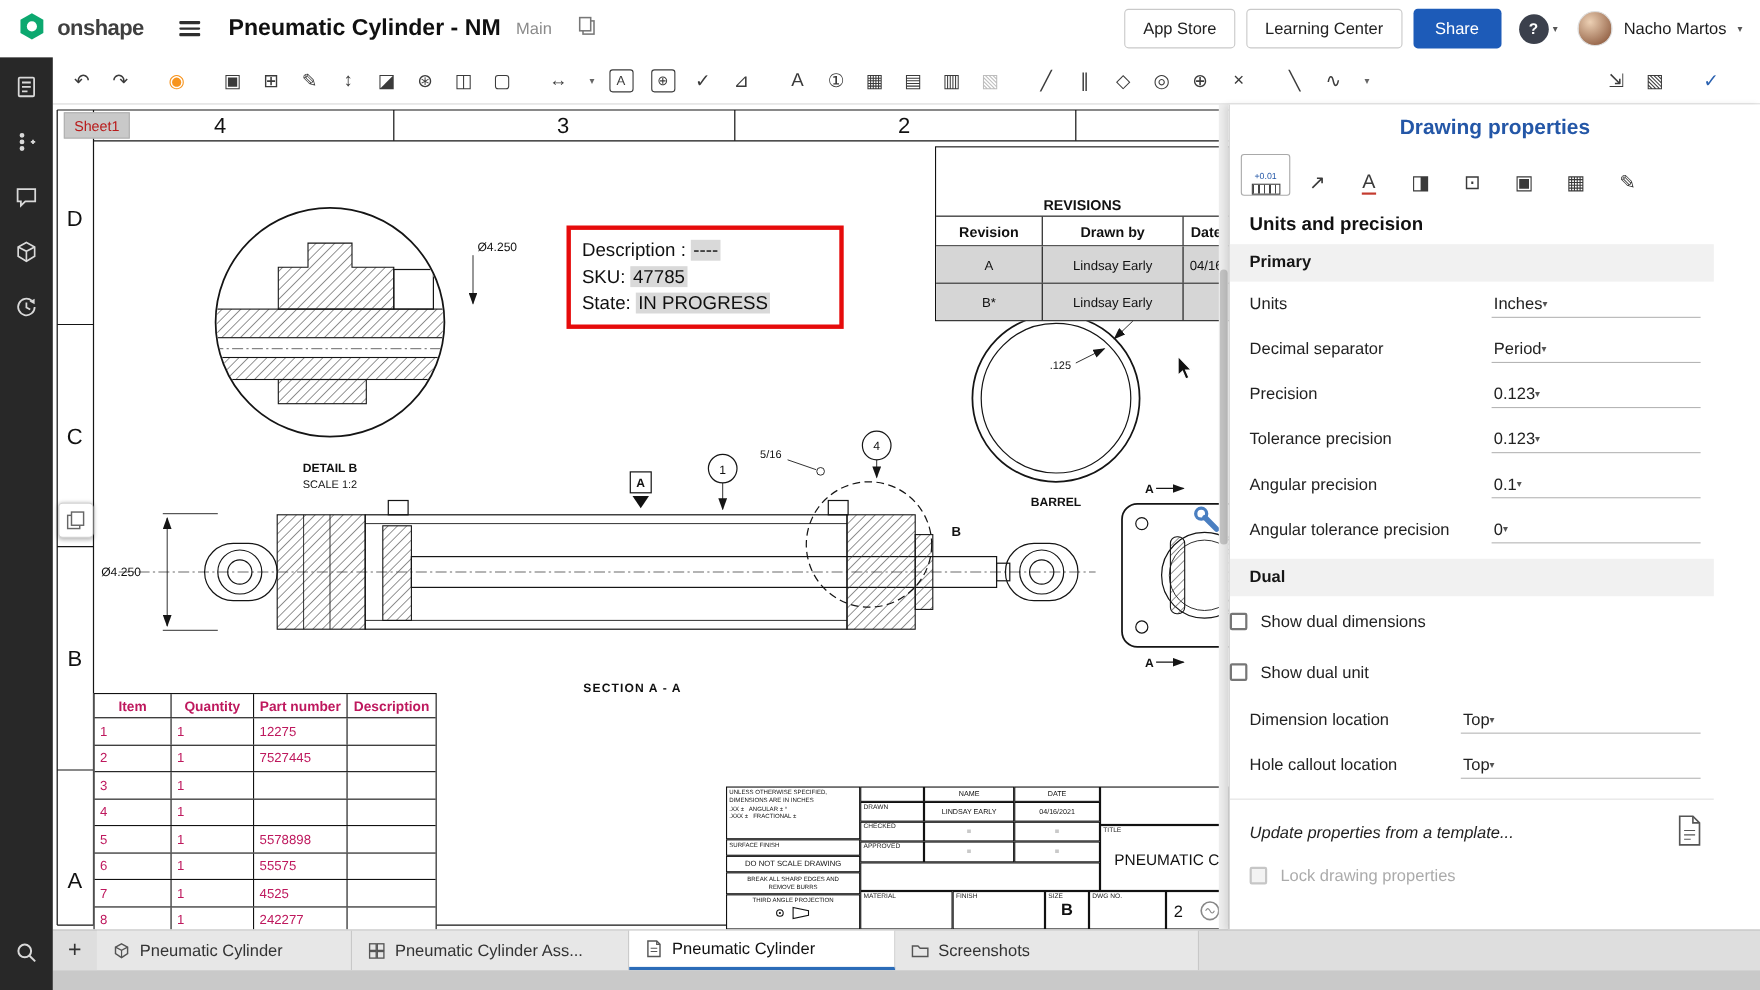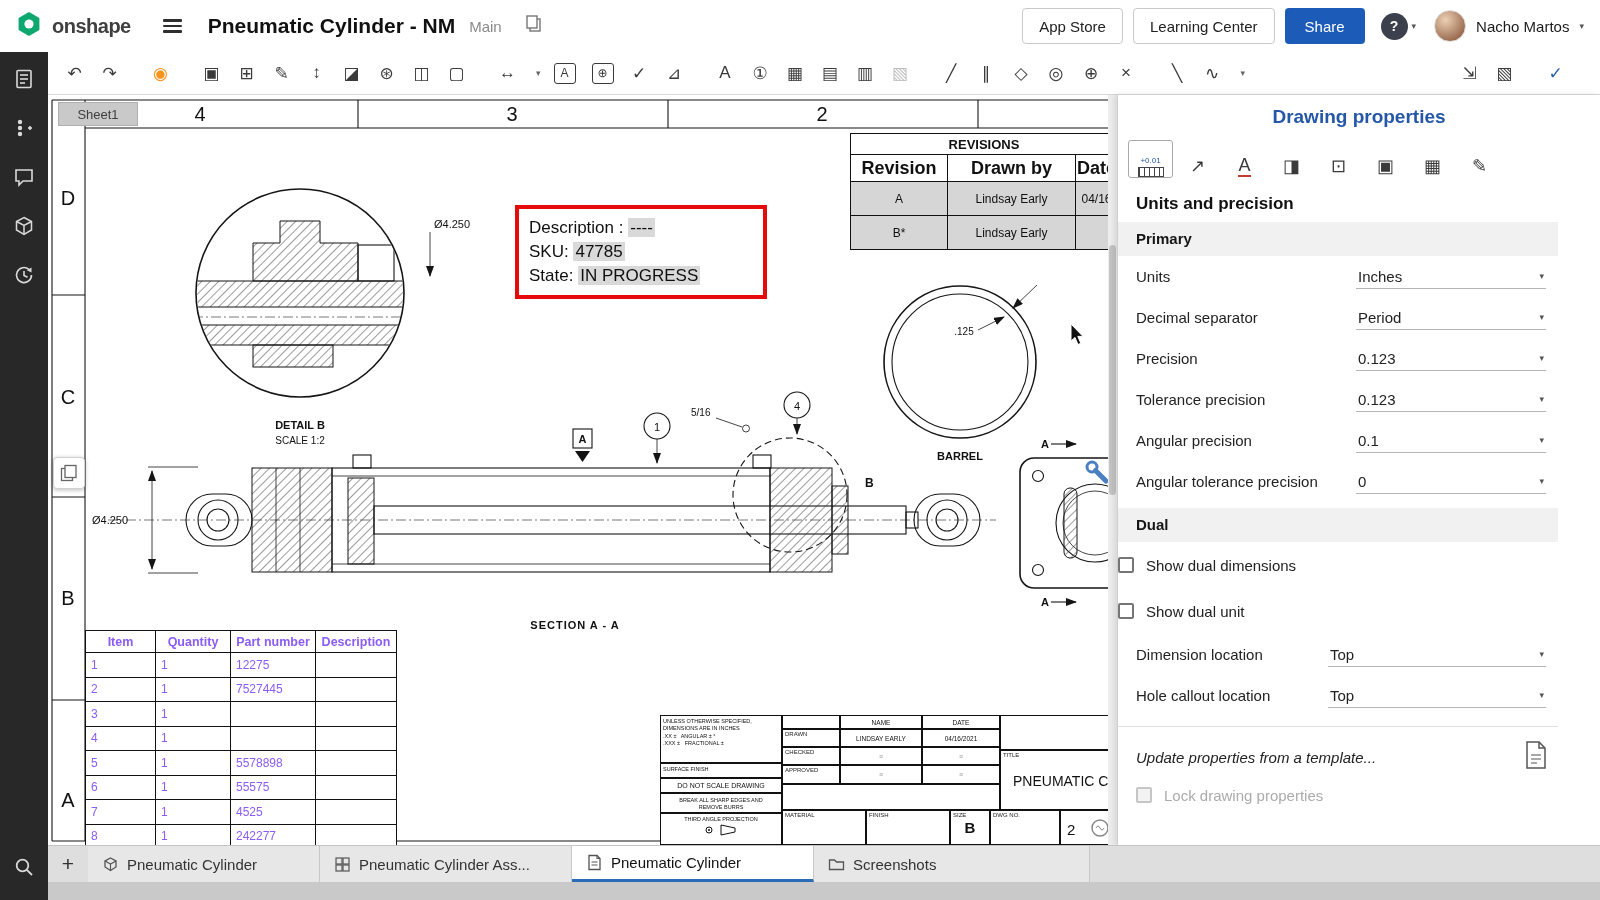--- a/index.html
+++ b/index.html
@@ -38,40 +38,40 @@
   .canvas{position:absolute;left:48px;top:95px;width:1069px;height:750px;background:#fff;overflow:hidden;}
   .dwg{position:absolute;left:0;top:0;}
   .dwg .s{stroke:#151515;fill:none;stroke-width:1.1;}
   .dwg .s2{stroke-width:1.6;}
   .dwg .t{stroke-width:.8;}
   .dwg .hatch{fill:url(#h45);stroke:#151515;stroke-width:1;}
   .dwg .cl{stroke:#555;stroke-width:.8;fill:none;stroke-dasharray:10 3 2 3;}
   .dwg .dash{stroke-dasharray:7 4;}
   .dwg .fillb{fill:#111;stroke:none;}
   .dwg text{fill:#111;font-family:inherit;}
-  .sheet-tab{position:absolute;left:10px;top:7px;width:80px;height:24px;background:#c9c9c9;border:1px solid #b0b0b0;font-size:13px;color:#404040;display:flex;align-items:center;justify-content:center;box-sizing:border-box;}
+  .sheet-tab{position:absolute;left:10px;top:7px;width:60px;height:24px;background:#c9c9c9;border:1px solid #b0b0b0;font-size:13px;color:#b91c1c;display:flex;align-items:center;justify-content:center;box-sizing:border-box;}
   .float-btn{position:absolute;left:5px;top:362px;width:30px;height:30px;background:#fff;border:1px solid #d2d2d2;border-radius:4px;box-shadow:0 1px 4px rgba(0,0,0,.28);display:flex;align-items:center;justify-content:center;z-index:6;}
   .callout{position:absolute;left:467px;top:110px;width:224px;border:4px solid #e60b0b;padding:7px 10px;font-size:17px;line-height:1.42;color:#101010;z-index:5;}
   .hl{background:#d9d9d9;padding:0 2px;}
   .vscroll{position:absolute;right:0;top:0;width:9px;height:750px;background:#eeeeee;z-index:7;}
   .vthumb{position:absolute;right:1px;top:150px;width:7px;height:250px;background:#c4c4c4;border-radius:4px;}
   .cursor{position:absolute;left:1022px;top:228px;z-index:40;}
 
   
   .rev{position:absolute;left:802px;top:38px;width:268px;color:#111;border:1px solid #111;box-sizing:border-box;z-index:4;background:#fff;}
-  .rev .trow{height:20px;display:flex;align-items:center;justify-content:center;font-weight:bold;font-size:13px;border-bottom:1px solid #111;}
+  .rev .trow{height:20px;display:flex;align-items:center;justify-content:center;font-weight:bold;font-size:13px;border-bottom:1px solid #111;margin-top:42px;}
   .rev .hrow,.rev .drow{display:grid;grid-template-columns:97px 128px 1fr;border-bottom:1px solid #111;}
-  .rev .hrow{height:26px;font-weight:bold;font-size:18px;}
+  .rev .hrow{height:26px;font-weight:bold;font-size:13px;}
   .rev .drow{height:33px;background:#d6d6d6;font-size:12px;}
   .rev .cell{border-right:1px solid #111;display:flex;align-items:center;justify-content:center;padding:0 2px;overflow:hidden;}
   .rev .cell.last{border-right:none;}
   .rev > div:last-child > .drow:last-child{border-bottom:none;}
 
   
-  .bom{position:absolute;left:37px;top:535px;width:312px;border:1px solid #111;color:#8b5cf6;box-sizing:border-box;z-index:4;background:#fff;}
+  .bom{position:absolute;left:37px;top:535px;width:312px;border:1px solid #111;color:#be185d;box-sizing:border-box;z-index:4;background:#fff;}
   .bom .hrow,.bom .brow{display:grid;grid-template-columns:70px 75px 85px 1fr;border-bottom:1px solid #111;}
   .bom .hrow{height:21px;font-weight:bold;font-size:12.5px;}
   .bom .brow{height:23.5px;font-size:12px;}
   .bom .cell{border-right:1px solid #111;display:flex;align-items:center;padding:0 5px;overflow:hidden;}
   .bom .hrow .cell{justify-content:center;padding:0;}
   .bom .cell.last{border-right:none;}
   .bom > div:last-child > .brow:last-child{border-bottom:none;}
 
   
   .tblock{position:absolute;left:612px;top:620px;width:457px;height:130px;color:#111;z-index:3;background:#fff;}
@@ -85,21 +85,21 @@
   .ptabs{display:flex;gap:2px;margin:12px 0 0 10px;}
   .ptab{width:45px;height:38px;display:flex;flex-direction:column;align-items:center;justify-content:flex-end;font-size:18px;color:#3a3a3a;border:1px solid transparent;border-radius:3px;box-sizing:border-box;}
   .ptab.active{border-color:#a9a9a9;}
   .ptab.atab span{border-bottom:2.5px solid #c43b2f;line-height:1.05;}
   .ruler-val{font-size:8px;color:#2457a7;line-height:1;}
   .ruler-bar{width:24px;height:8px;border:1px solid #444;margin-top:2px;background:repeating-linear-gradient(90deg,#444 0 1px,transparent 1px 5px);}
   .panel-heading{font-size:17px;font-weight:bold;margin:16px 0 8px 18px;color:#111;}
   .band{width:440px;height:34px;background:#f1f1f1;font-weight:bold;font-size:15px;line-height:34px;padding-left:18px;box-sizing:border-box;margin-top:6px;color:#161616;}
   .prow{width:440px;height:41px;display:flex;align-items:center;justify-content:space-between;padding:0 12px 0 18px;box-sizing:border-box;}
   .plabel{font-size:15px;color:#222;}
-  .pselect{width:190px;display:flex;align-items:center;justify-content:space-between;border-bottom:1px solid #b5b5b5;font-size:15px;color:#222;padding:3px 2px;box-sizing:border-box;cursor:pointer;}
+  .pselect{width:190px;display:flex;align-items:center;justify-content:flex-start;border-bottom:1px solid #b5b5b5;font-size:15px;color:#222;padding:3px 2px;box-sizing:border-box;cursor:pointer;}
   .pselect.wide{width:218px;}
   .pcheck{display:flex;align-items:center;gap:12px;height:46px;font-size:15px;color:#222;}
   .cbox{width:16px;height:16px;border:2px solid #767676;border-radius:2px;background:#fff;box-sizing:border-box;flex:none;}
   .cbox.disabled{border-color:#c6c6c6;background:#f3f3f3;}
   .pdivider{border-top:1px solid #e2e2e2;margin-top:10px;width:440px;}
   .pupdate{width:440px;display:flex;align-items:center;justify-content:space-between;padding:14px 10px 0 18px;box-sizing:border-box;}
   .ulink{font-style:italic;font-size:15px;color:#222;cursor:pointer;}
   .plock{display:flex;align-items:center;gap:12px;padding-left:18px;height:44px;font-size:15px;color:#ababab;}
 
   

